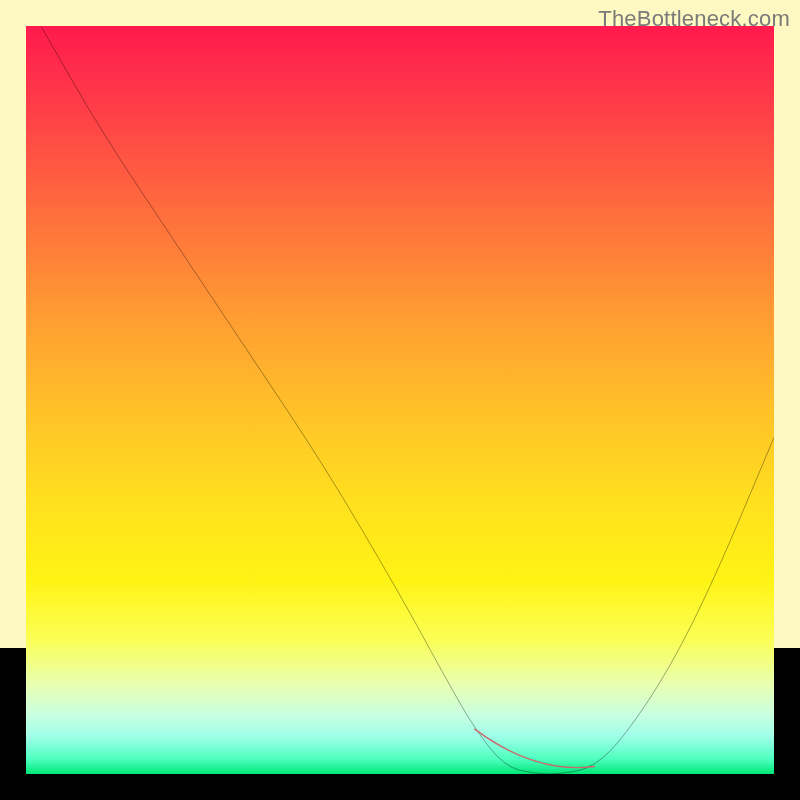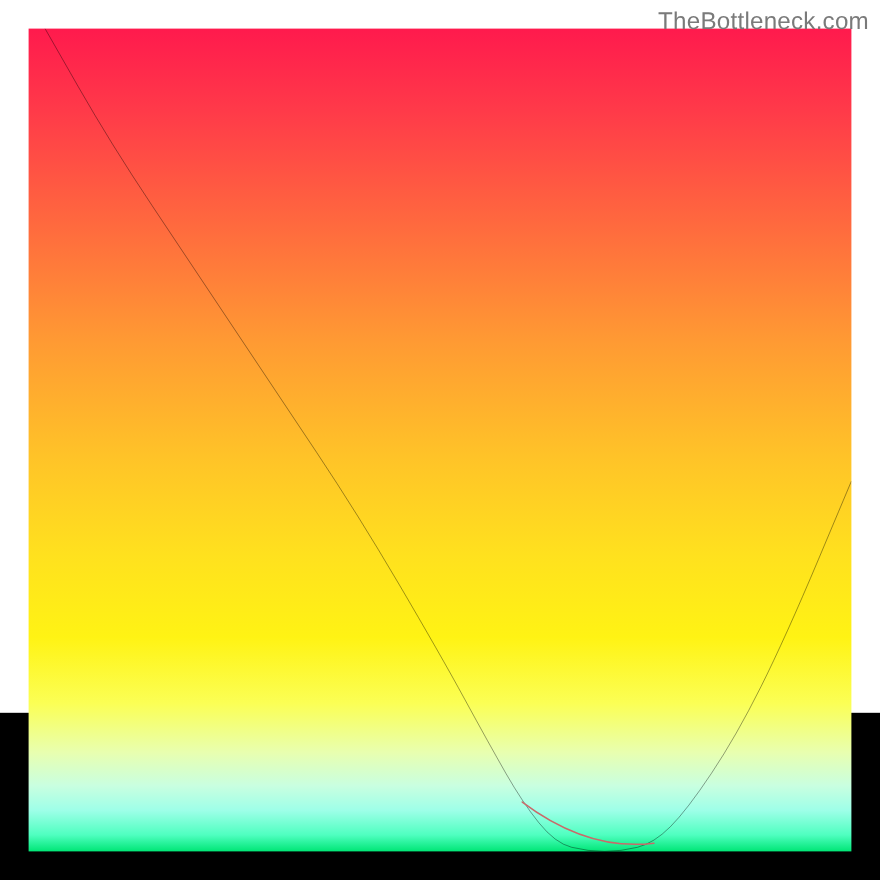--- a/index.html
+++ b/index.html
@@ -3,21 +3,21 @@
 <meta charset="utf-8">
 <style>
   * { margin: 0; padding: 0; box-sizing: border-box; }
   html, body { width: 800px; height: 800px; overflow: hidden; }
   body { background: #000; font-family: Arial, sans-serif; }
 
   .frame {
     position: relative;
     width: 800px;
     height: 648px;
-    background: #ffffff;
+    background: #fef9c3;
   }
 
   .watermark {
     position: absolute;
     top: 6px;
     right: 10px;
     color: #7a7a7a;
     font-size: 22px;
     font-weight: 400;
     letter-spacing: 0.2px;

